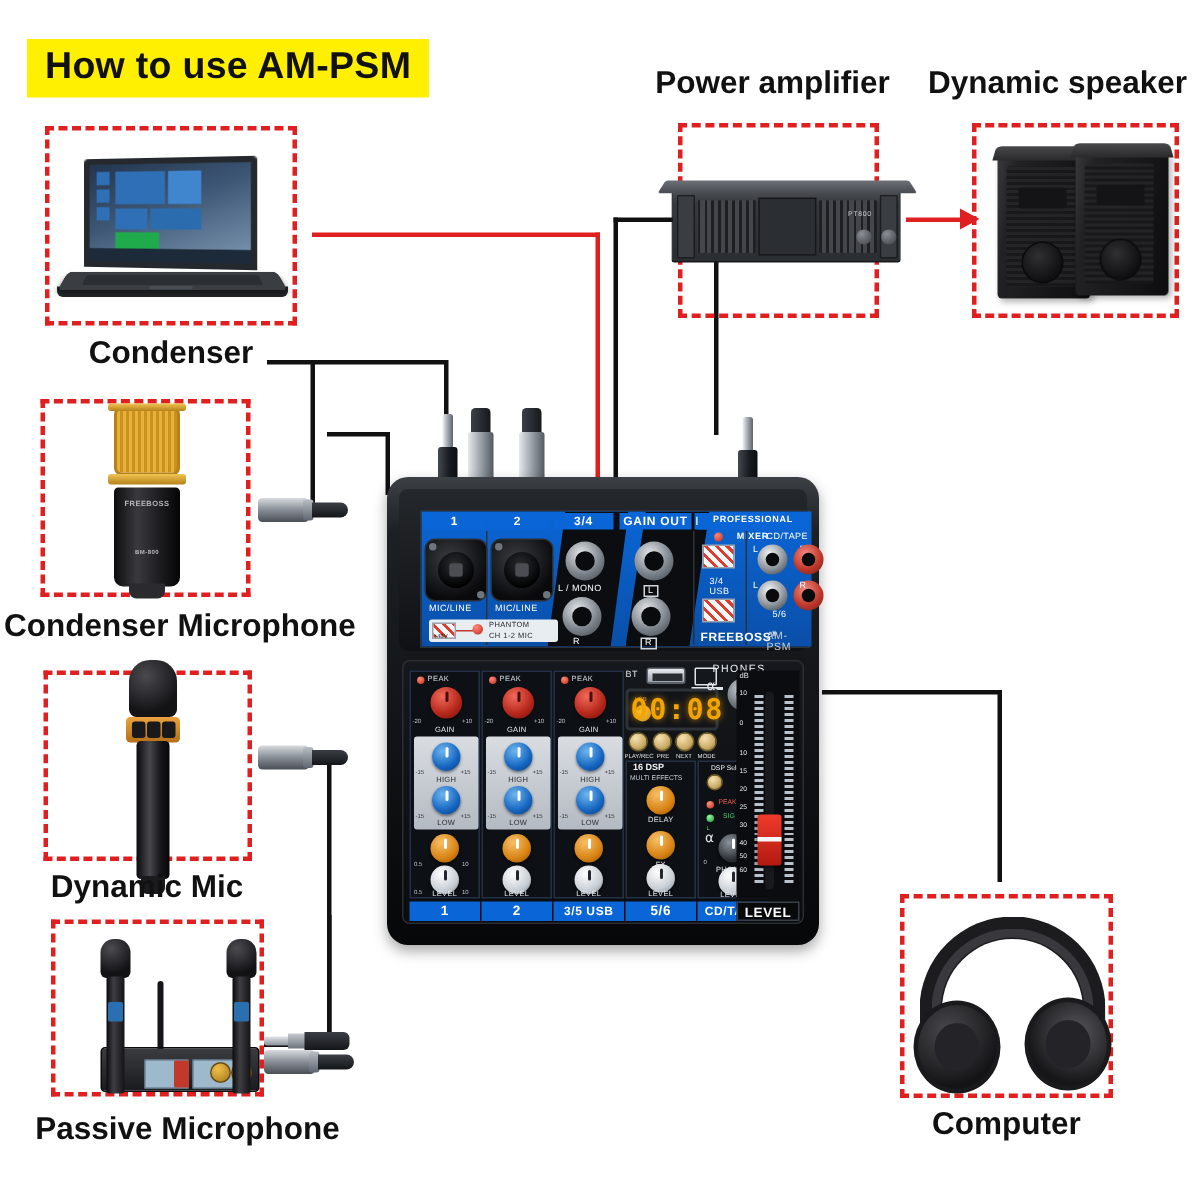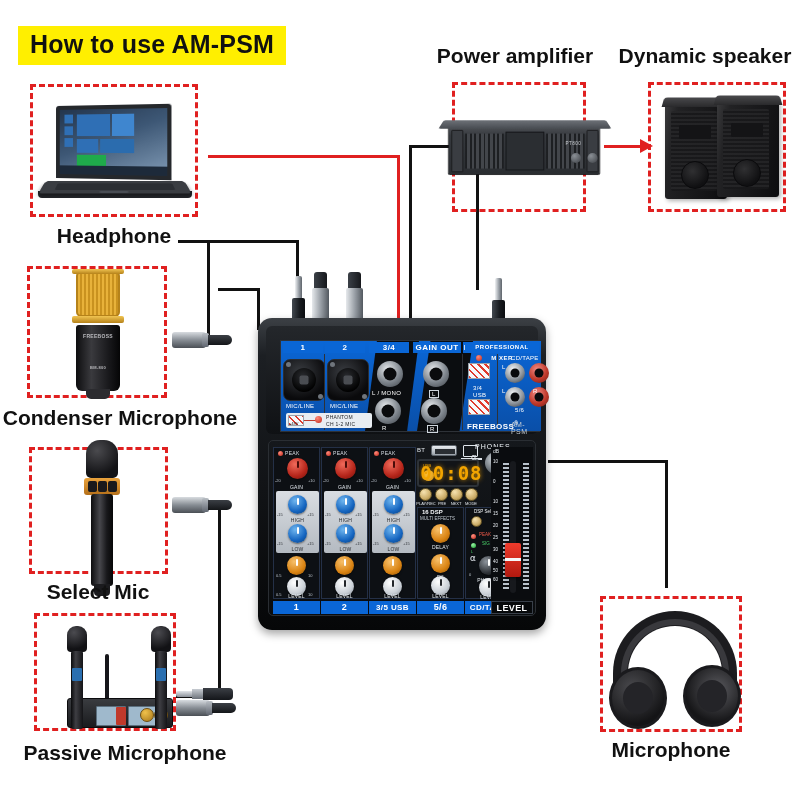--- a/index.html
+++ b/index.html
@@ -281,21 +281,21 @@
       <div class="lp-tile" style="left:5px;top:29px;width:9px;height:9px;"></div>
       <div class="lp-tile" style="left:18px;top:5px;width:34px;height:22px;"></div>
       <div class="lp-tile" style="left:54px;top:5px;width:22px;height:22px;background:#3f86cf;"></div>
       <div class="lp-tile" style="left:18px;top:30px;width:22px;height:14px;"></div>
       <div class="lp-green" style="left:18px;top:46px;width:30px;height:14px;"></div>
       <div class="lp-tile" style="left:42px;top:30px;width:34px;height:14px;background:#2b6cae;"></div>
       <div class="lp-taskbar"></div>
     </div>
   </div>
 </div>
-<div class="abs caption" style="left:30px;top:224px;width:168px;">Headphone</div>
+<div class="abs caption" style="left:30px;top:224px;width:168px;">Condenser</div>
 
 <div class="abs dashbox" style="left:27px;top:266px;width:140px;height:132px;">
   <div class="abs" style="left:16px;top:0px;width:104px;height:132px;">
     <div class="cmic-grill"></div>
     <div class="cmic-ring" style="top:47px;"></div>
     <div class="cmic-ring" style="top:0px;height:5px;"></div>
     <div class="cmic-body">
       <b style="top:8px;">FREEBOSS</b>
       <b style="top:40px;font-size:4px;">BM-800</b>
     </div>
@@ -314,21 +314,21 @@
     <div class="dmic-head"></div>
     <div class="dmic-gold">
         <i style="left:4px;"></i>
         <i style="left:14px;"></i>
         <i style="left:24px;"></i>
       </div>
     <div class="dmic-body"></div>
     <div class="dmic-tip"></div>
   </div>
 </div>
-<div class="abs caption" style="left:8px;top:580px;width:180px;">Select Mic</div>
+<div class="abs caption" style="left:8px;top:580px;width:180px;">Dynamic Mic</div>
 <div class="xlr" style="left:172px;top:497px;width:62px;">
   <div class="barrel"></div>
     <div class="ring"></div>
     <div class="cable"></div>
 </div>
 
 <div class="abs dashbox" style="left:34px;top:613px;width:142px;height:118px;">
   <div class="abs" style="left:-4px;top:-4px;width:150px;height:125px;">
     <div class="wl-ant" style="left:72px;top:42px;height:52px;"></div>
     <div class="wl-ant" style="left:126px;top:38px;height:56px;"></div>
@@ -404,21 +404,21 @@
     <div class="hp-arm" style="left:24px;top:72px;"></div>
     <div class="hp-arm" style="left:126px;top:72px;"></div>
     <div class="hp-cup" style="left:14px;top:62px;">
       <div class="hp-inner"></div>
     </div>
     <div class="hp-cup r" style="left:88px;top:60px;">
       <div class="hp-inner"></div>
     </div>
   </div>
 </div>
-<div class="abs caption" style="left:596px;top:738px;width:150px;">Microphone</div>
+<div class="abs caption" style="left:596px;top:738px;width:150px;">Computer</div>
 
 <div class="plug-v" style="left:292px;top:276px;">
   <div class="pshaft"></div>
     <div class="pgrip"></div>
 </div>
 <div class="xlr-v" style="left:312px;top:288px;">
   <div class="xcap"></div>
     <div class="xshaft"></div>
 </div>
 <div class="xlr-v" style="left:346px;top:288px;">

